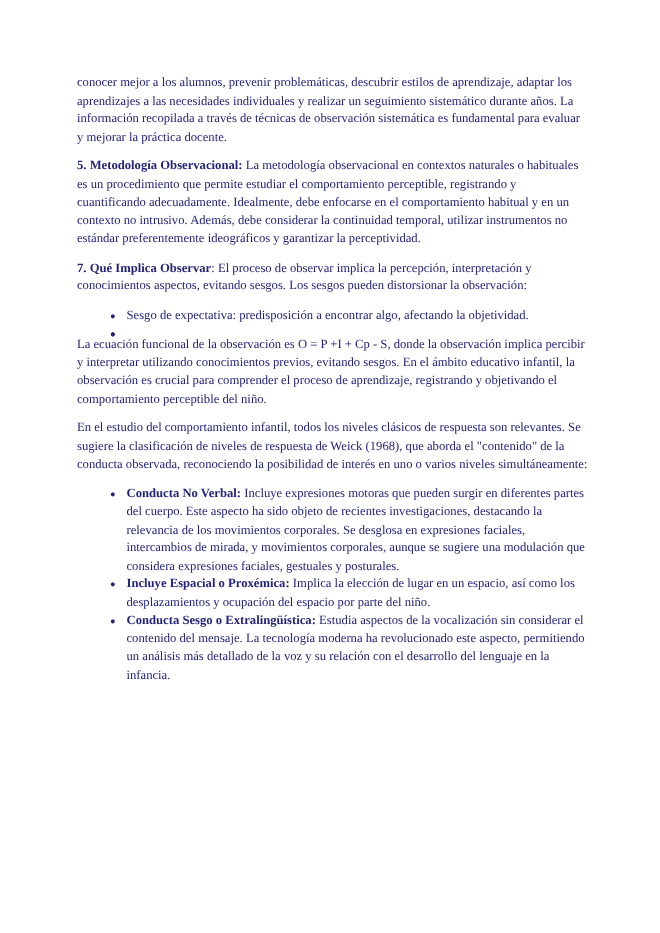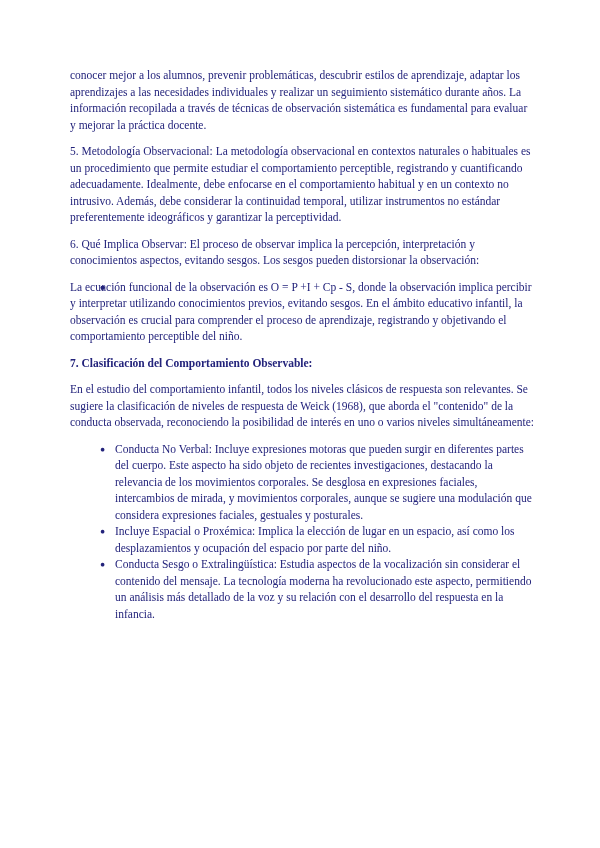--- a/index.html
+++ b/index.html
@@ -26,21 +26,21 @@
     text-align: left;
   }
   .para {
     margin: 0 0 10px 0;
   }
   .heading {
     margin: 0 0 10px 0;
     font-weight: bold;
   }
   .run-bold {
-    font-weight: normal;
+    font-weight: bold;
   }
   ul.doc-list {
     list-style: none;
     margin: 0 0 10px 0;
     padding: 0 0 0 45px;
   }
   ul.doc-list li {
     position: relative;
     margin: 0;
   }
@@ -54,33 +54,32 @@
 </style>
 </head>
 <body>
 
 <div class="page">
 
   <p class="para"><span>conocer mejor a los alumnos, prevenir problemáticas, descubrir estilos de aprendizaje, adaptar los aprendizajes a las necesidades individuales y realizar un seguimiento sistemático durante años. La información recopilada a través de técnicas de observación sistemática es fundamental para evaluar y mejorar la práctica docente.</span></p>
 
   <p class="para"><b class="run-bold">5. Metodología Observacional:</b><span> La metodología observacional en contextos naturales o habituales es un procedimiento que permite estudiar el comportamiento perceptible, registrando y cuantificando adecuadamente. Idealmente, debe enfocarse en el comportamiento habitual y en un contexto no intrusivo. Además, debe considerar la continuidad temporal, utilizar instrumentos no estándar preferentemente ideográficos y garantizar la perceptividad.</span></p>
 
-  <p class="para"><b class="run-bold">6. Qué Implica Observar</b><span>: El proceso de observar implica la percepción, interpretación y conocimientos aspectos, evitando sesgos. Los sesgos pueden distorsionar la observación:</span></p>
+  <p class="para"><b class="run-bold">7. Qué Implica Observar</b><span>: El proceso de observar implica la percepción, interpretación y conocimientos aspectos, evitando sesgos. Los sesgos pueden distorsionar la observación:</span></p>
 
   <ul class="doc-list">
-    <li><span class="bullet">●</span></li>
+    <li><span class="bullet">●</span><span>Sesgo de expectativa: predisposición a encontrar algo, afectando la objetividad.</span></li>
     <li><span class="bullet">●</span></li>
     <li><span class="bullet">●</span></li>
   </ul>
 
   <p class="para"><span>La ecuación funcional de la observación es O = P +I + Cp - S, donde la observación implica percibir y interpretar utilizando conocimientos previos, evitando sesgos. En el ámbito educativo infantil, la observación es crucial para comprender el proceso de aprendizaje, registrando y objetivando el comportamiento perceptible del niño.</span></p>
 
-  <p class="heading"><span>7. Clasificación del Comportamiento Observable:</span></p>
 
   <p class="para"><span>En el estudio del comportamiento infantil, todos los niveles clásicos de respuesta son relevantes. Se sugiere la clasificación de niveles de respuesta de Weick (1968), que aborda el "contenido" de la conducta observada, reconociendo la posibilidad de interés en uno o varios niveles simultáneamente:</span></p>
 
   <ul class="doc-list">
     <li><span class="bullet">●</span><b class="run-bold">Conducta No Verbal:</b><span> Incluye expresiones motoras que pueden surgir en diferentes partes del cuerpo. Este aspecto ha sido objeto de recientes investigaciones, destacando la relevancia de los movimientos corporales. Se desglosa en expresiones faciales, intercambios de mirada, y movimientos corporales, aunque se sugiere una modulación que considera expresiones faciales, gestuales y posturales.</span></li>
     <li><span class="bullet">●</span><b class="run-bold">Incluye Espacial o Proxémica:</b><span> Implica la elección de lugar en un espacio, así como los desplazamientos y ocupación del espacio por parte del niño.</span></li>
-    <li><span class="bullet">●</span><b class="run-bold">Conducta Sesgo o Extralingüística:</b><span> Estudia aspectos de la vocalización sin considerar el contenido del mensaje. La tecnología moderna ha revolucionado este aspecto, permitiendo un análisis más detallado de la voz y su relación con el desarrollo del respuesta en la infancia.</span></li>
+    <li><span class="bullet">●</span><b class="run-bold">Conducta Sesgo o Extralingüística:</b><span> Estudia aspectos de la vocalización sin considerar el contenido del mensaje. La tecnología moderna ha revolucionado este aspecto, permitiendo un análisis más detallado de la voz y su relación con el desarrollo del lenguaje en la infancia.</span></li>
   </ul>
 
 </div>
 
 </body></html>

